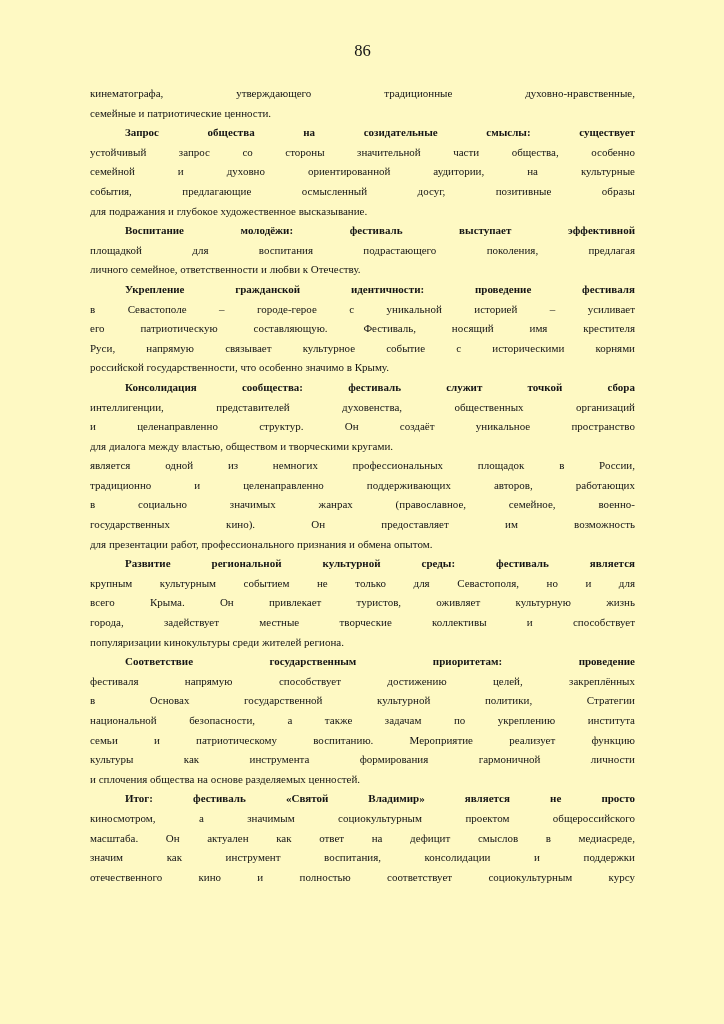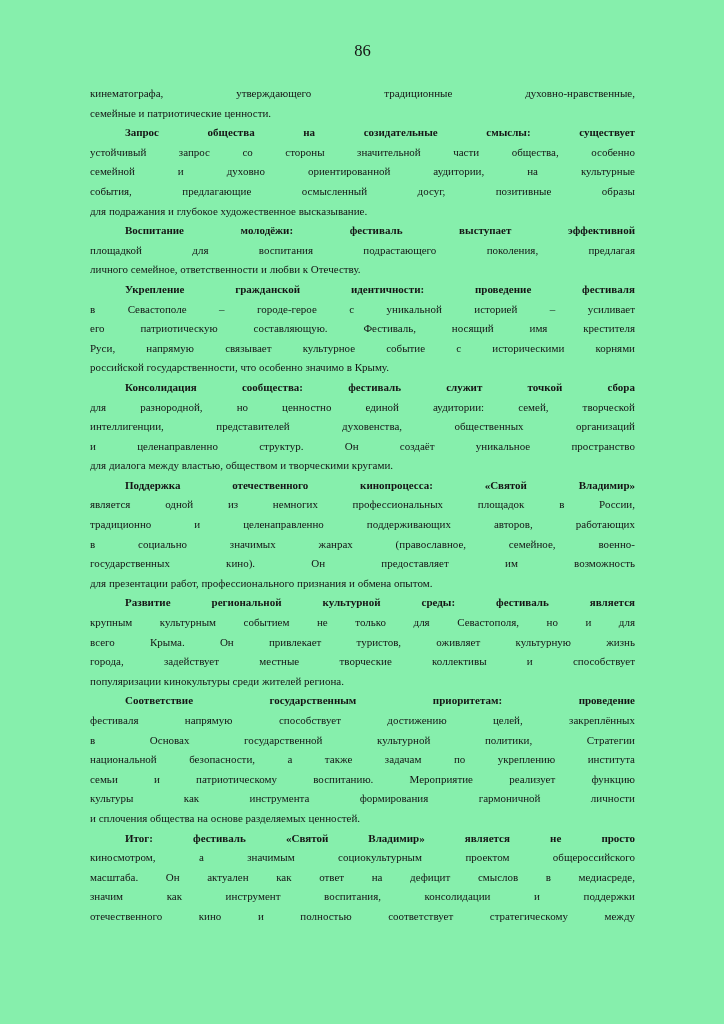--- a/index.html
+++ b/index.html
@@ -4,21 +4,21 @@
 <style>
   html, body {
     margin: 0;
     padding: 0;
     background: #ffffff;
   }
   .page {
     position: relative;
     width: 724px;
     height: 1024px;
-    background: #86efac;
+    background: #fef9c3;
     overflow: hidden;
     font-family: "Liberation Serif", "DejaVu Serif", serif;
     color: #151515;
   }
   .page-number {
     position: absolute;
     top: 41px;
     left: 90px;
     right: 89px;
     text-align: center;
@@ -83,28 +83,26 @@
     <p class="para">
       <span class="ln ind">Укрепление гражданской идентичности: проведение фестиваля</span>
       <span class="ln">в Севастополе – городе-герое с уникальной историей – усиливает</span>
       <span class="ln">его патриотическую составляющую. Фестиваль, носящий имя крестителя</span>
       <span class="ln">Руси, напрямую связывает культурное событие с историческими корнями</span>
       <span class="ln end">российской государственности, что особенно значимо в Крыму.</span>
     </p>
 
     <p class="para">
       <span class="ln ind">Консолидация сообщества: фестиваль служит точкой сбора</span>
-      <span class="ln">для разнородной, но ценностно единой аудитории: семей, творческой</span>
       <span class="ln">интеллигенции, представителей духовенства, общественных организаций</span>
       <span class="ln">и целенаправленно структур. Он создаёт уникальное пространство</span>
       <span class="ln end">для диалога между властью, обществом и творческими кругами.</span>
     </p>
 
     <p class="para">
-      <span class="ln ind">Поддержка отечественного кинопроцесса: «Святой Владимир»</span>
       <span class="ln">является одной из немногих профессиональных площадок в России,</span>
       <span class="ln">традиционно и целенаправленно поддерживающих авторов, работающих</span>
       <span class="ln">в социально значимых жанрах (православное, семейное, военно-</span>
       <span class="ln">государственных кино). Он предоставляет им возможность</span>
       <span class="ln end">для презентации работ, профессионального признания и обмена опытом.</span>
     </p>
 
     <p class="para">
       <span class="ln ind">Развитие региональной культурной среды: фестиваль является</span>
       <span class="ln">крупным культурным событием не только для Севастополя, но и для</span>
@@ -121,17 +119,17 @@
       <span class="ln">семьи и патриотическому воспитанию. Мероприятие реализует функцию</span>
       <span class="ln">культуры как инструмента формирования гармоничной личности</span>
       <span class="ln end">и сплочения общества на основе разделяемых ценностей.</span>
     </p>
 
     <p class="para">
       <span class="ln ind">Итог: фестиваль «Святой Владимир» является не просто</span>
       <span class="ln">киносмотром, а значимым социокультурным проектом общероссийского</span>
       <span class="ln">масштаба. Он актуален как ответ на дефицит смыслов в медиасреде,</span>
       <span class="ln">значим как инструмент воспитания, консолидации и поддержки</span>
-      <span class="ln">отечественного кино и полностью соответствует стратегическому между</span>
+      <span class="ln">отечественного кино и полностью соответствует социокультурным курсу</span>
     </p>
 
   </div>
 </div>
 
 </body></html>

